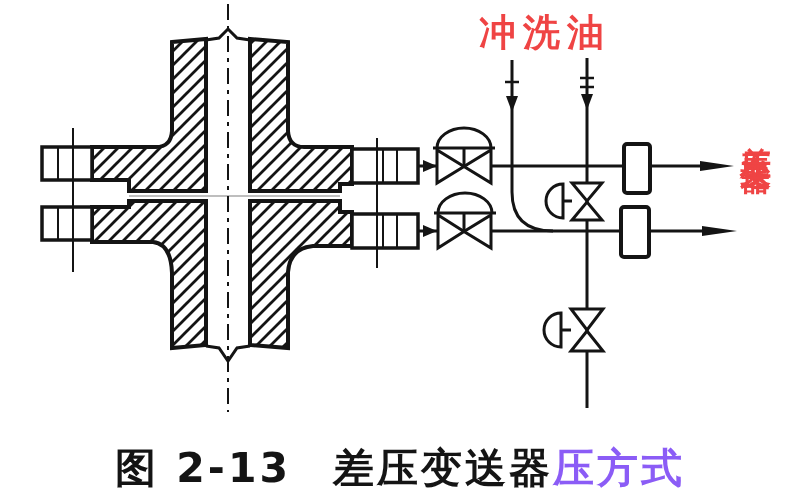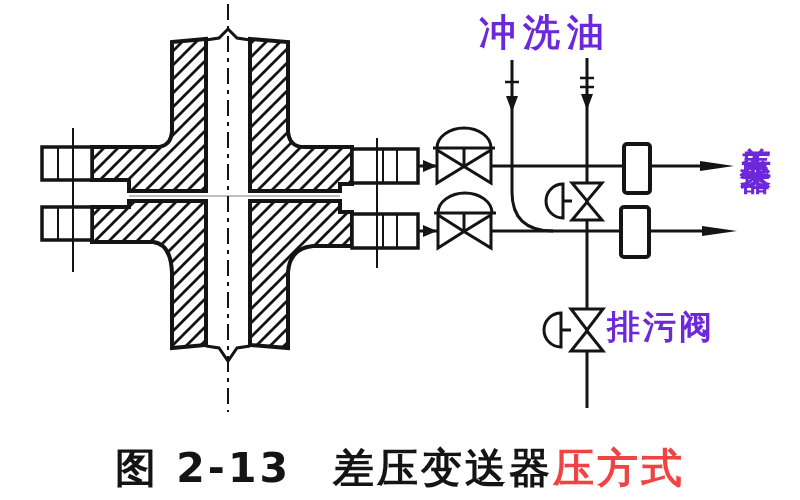--- a/index.html
+++ b/index.html
@@ -1,33 +1,33 @@
 <!DOCTYPE html>
 <html><head>
 <meta charset="utf-8">
 <style>
   html,body{margin:0;padding:0;background:#fff;}
   .stage{
     position:relative;width:800px;height:500px;background:#ffffff;overflow:hidden;
     font-family:"DejaVu Sans","Liberation Sans",sans-serif;color:#141414;
   }
   .stage svg{position:absolute;left:0;top:0;}
-  .lbl{position:absolute;font-weight:700;color:#6d28d9;white-space:nowrap;line-height:1;}
+  .lbl{position:absolute;font-weight:700;color:#ef4444;white-space:nowrap;line-height:1;}
   .lbl-flush{left:479px;top:14px;font-size:37px;letter-spacing:7px;}
   .lbl-transmitter{
     left:740px;top:123px;font-size:31px;letter-spacing:4px;
     writing-mode:vertical-rl;text-orientation:upright;
   }
   .lbl-drain{left:607px;top:310px;font-size:33px;letter-spacing:3px;}
   .caption{
     position:absolute;left:0;top:441px;width:800px;
     display:flex;justify-content:center;align-items:baseline;gap:42px;
     font-weight:700;font-size:41px;letter-spacing:3px;
   }
-  .caption .faded{color:#ef4444;}
+  .caption .faded{color:#8b5cf6;}
 </style>
 </head>
 <body>
 
 <div class="stage">
 
   <svg width="800" height="500" viewBox="0 0 800 500">
     <defs>
       <pattern id="hatch" width="14" height="14" patternUnits="userSpaceOnUse">
         <path d="M0,14 L14,0 M-3.5,3.5 L3.5,-3.5 M10.5,17.5 L17.5,10.5" stroke="#141414" stroke-width="2.8" fill="none"></path>
@@ -129,20 +129,19 @@
     <g fill="#141414" stroke="none">
       <polygon points="700,161 700,171 734,166"></polygon>
       <polygon points="702,226 702,236 737,231"></polygon>
     </g>
   </svg>
 
   <div class="lbl lbl-flush">冲洗油</div>
 
   <div class="lbl lbl-transmitter">差压变送器</div>
 
-  <div class="lbl lbl-drain">排污阀</div>
 
   <div class="caption">
     <span>图 2-13</span>
     <span><span>差压变送器</span><span class="faded">压方式</span></span>
   </div>
 
 </div>
 
 </body></html>

